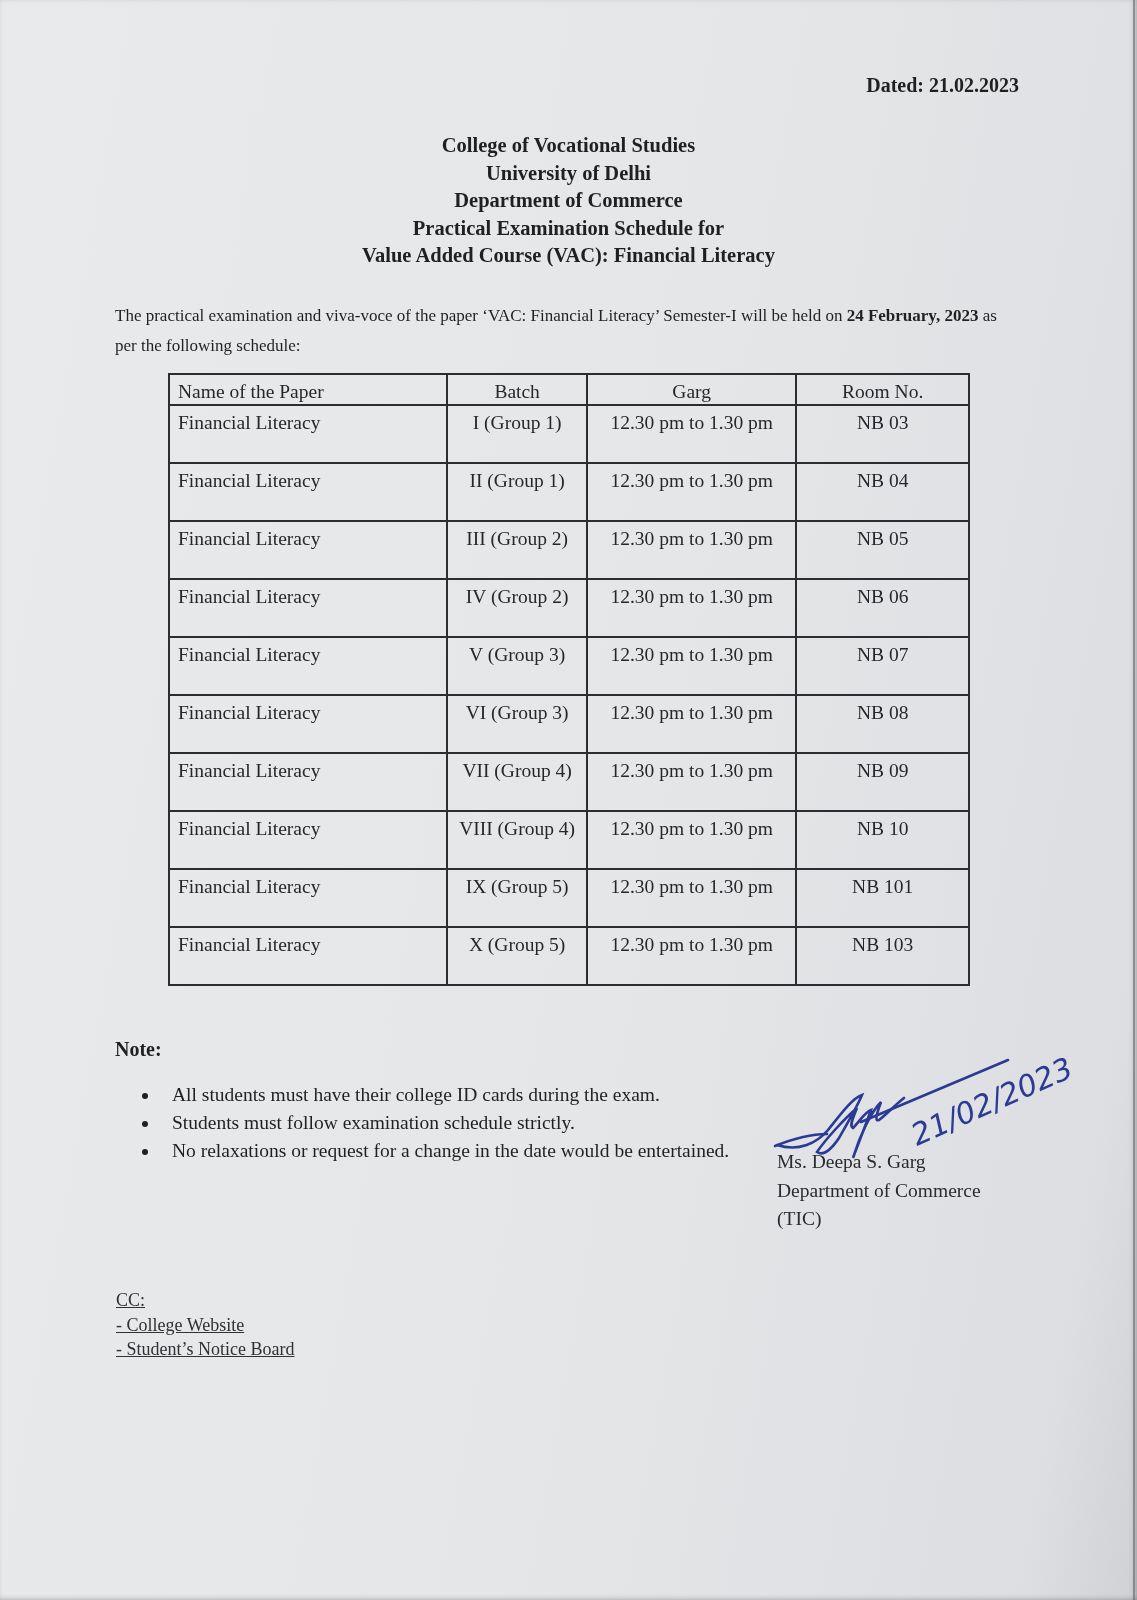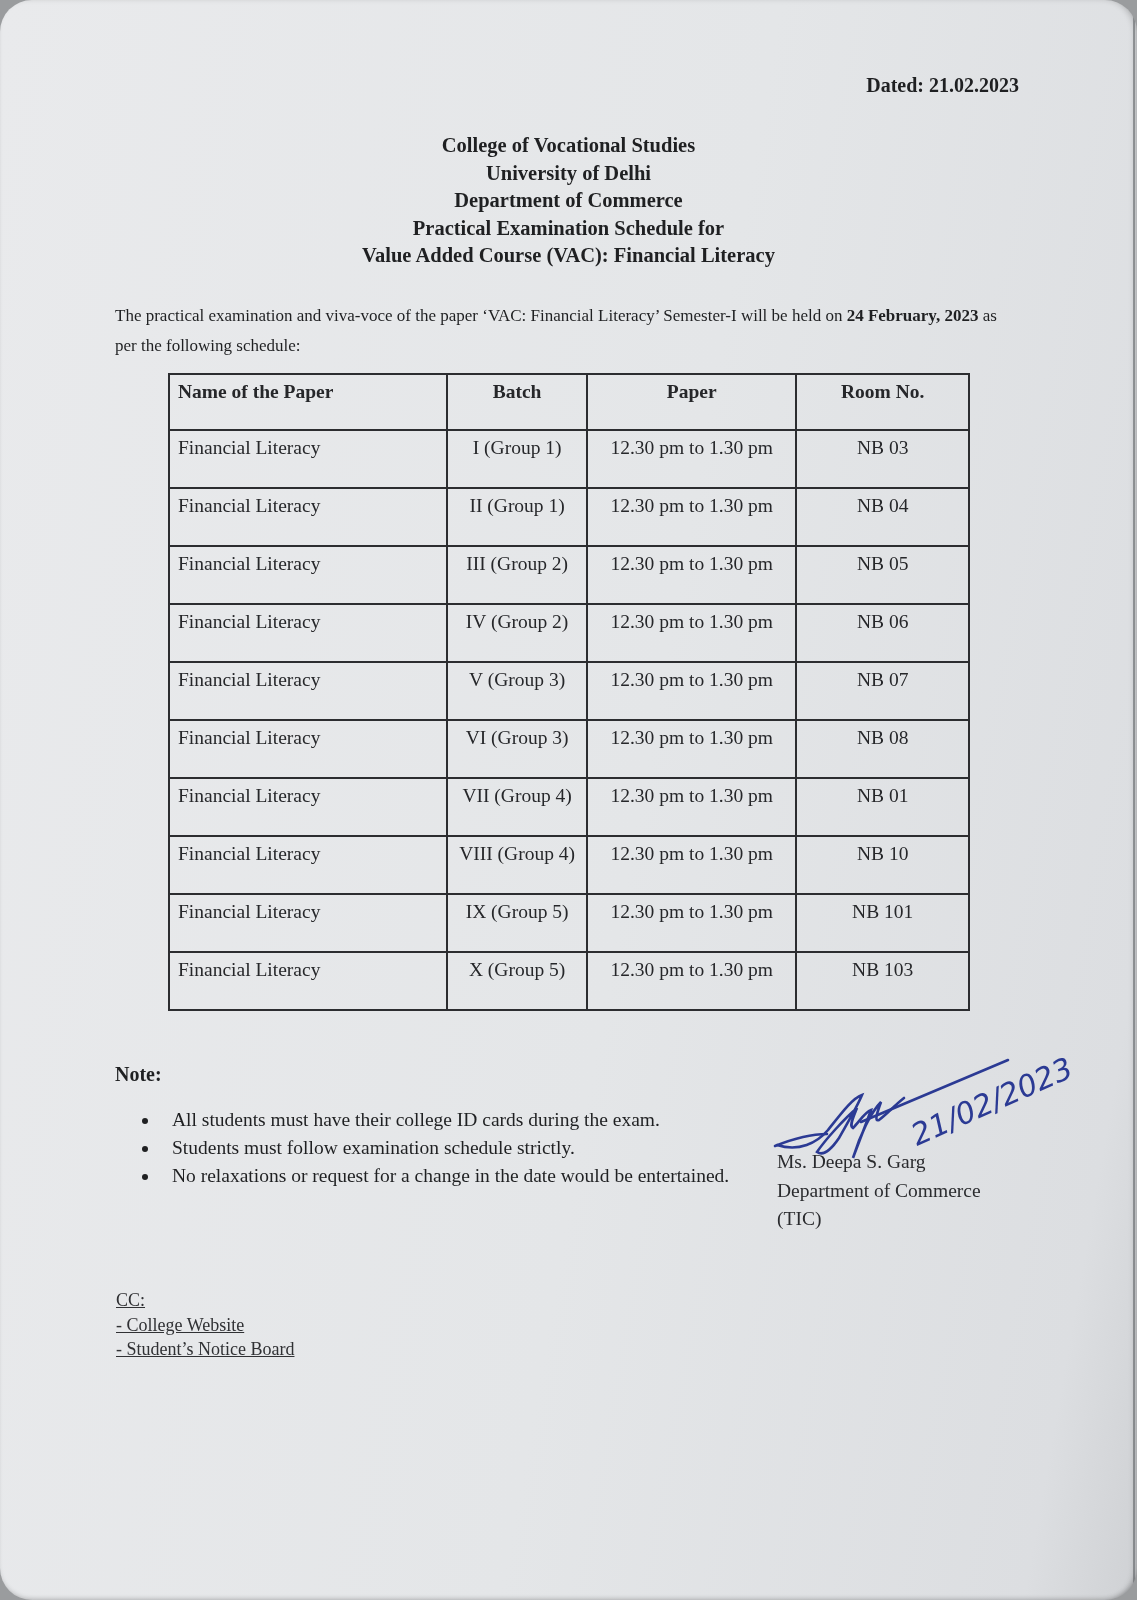--- a/index.html
+++ b/index.html
@@ -9,21 +9,20 @@
   }
   .paper {
     position: relative;
     width: 1137px;
     height: 1600px;
     margin: 0 auto;
     background: linear-gradient(100deg, #e9eaec 0%, #e4e6e8 55%, #dcdee1 92%, #cfd1d4 100%);
     box-shadow: inset -4px 0 6px -2px rgba(0,0,0,0.22), inset 0 -3px 5px -2px rgba(0,0,0,0.18);
     color: #1f2022;
     overflow: hidden;
-    border-radius: 32px;
   }
   
   .dated {
     padding-top: 72px;
     padding-right: 118px;
     text-align: right;
     font-weight: bold;
     font-size: 20px;
     line-height: 26px;
   }
@@ -50,22 +49,22 @@
     border-collapse: collapse;
     font-size: 19.5px;
     color: #26272a;
   }
   table.schedule th, table.schedule td {
     border: 2px solid #2c2d30;
     vertical-align: top;
     padding: 6px 8px 0 8px;
   }
   table.schedule th {
-    font-weight: bold;
-    height: 56px;
+    font-weight: normal;
+    height: 31px;
     text-align: center;
     margin-top: 12px;
   }
   table.schedule td { height: 58px; text-align: center; }
   table.schedule th.col-paper, table.schedule td.col-paper {
     text-align: left;
     width: 279px;
   }
   table.schedule .col-batch { width: 140px; }
   table.schedule .col-time  { width: 210px; }
@@ -140,21 +139,21 @@
     <div>Value Added Course (VAC): Financial Literacy</div>
   </div>
 
   <p class="intro"><span>The practical examination and viva-voce of the paper ‘VAC: Financial Literacy’ Semester-I will be held on </span><span class="bold-date">24 February, 2023</span><span> as per the following schedule:</span></p>
 
   <table class="schedule">
     <thead>
       <tr>
         <th class="col-paper">Name of the Paper</th>
         <th class="col-batch">Batch</th>
-        <th class="col-time">Paper</th>
+        <th class="col-time">Garg</th>
         <th class="col-room">Room No.</th>
       </tr>
     </thead>
     <tbody>
       <tr>
         <td class="col-paper">Financial Literacy</td>
         <td class="col-batch">I (Group 1)</td>
         <td class="col-time">12.30 pm to 1.30 pm</td>
         <td class="col-room">NB 03</td>
       </tr>
@@ -185,21 +184,21 @@
       <tr>
         <td class="col-paper">Financial Literacy</td>
         <td class="col-batch">VI (Group 3)</td>
         <td class="col-time">12.30 pm to 1.30 pm</td>
         <td class="col-room">NB 08</td>
       </tr>
       <tr>
         <td class="col-paper">Financial Literacy</td>
         <td class="col-batch">VII (Group 4)</td>
         <td class="col-time">12.30 pm to 1.30 pm</td>
-        <td class="col-room">NB 01</td>
+        <td class="col-room">NB 09</td>
       </tr>
       <tr>
         <td class="col-paper">Financial Literacy</td>
         <td class="col-batch">VIII (Group 4)</td>
         <td class="col-time">12.30 pm to 1.30 pm</td>
         <td class="col-room">NB 10</td>
       </tr>
       <tr>
         <td class="col-paper">Financial Literacy</td>
         <td class="col-batch">IX (Group 5)</td>

